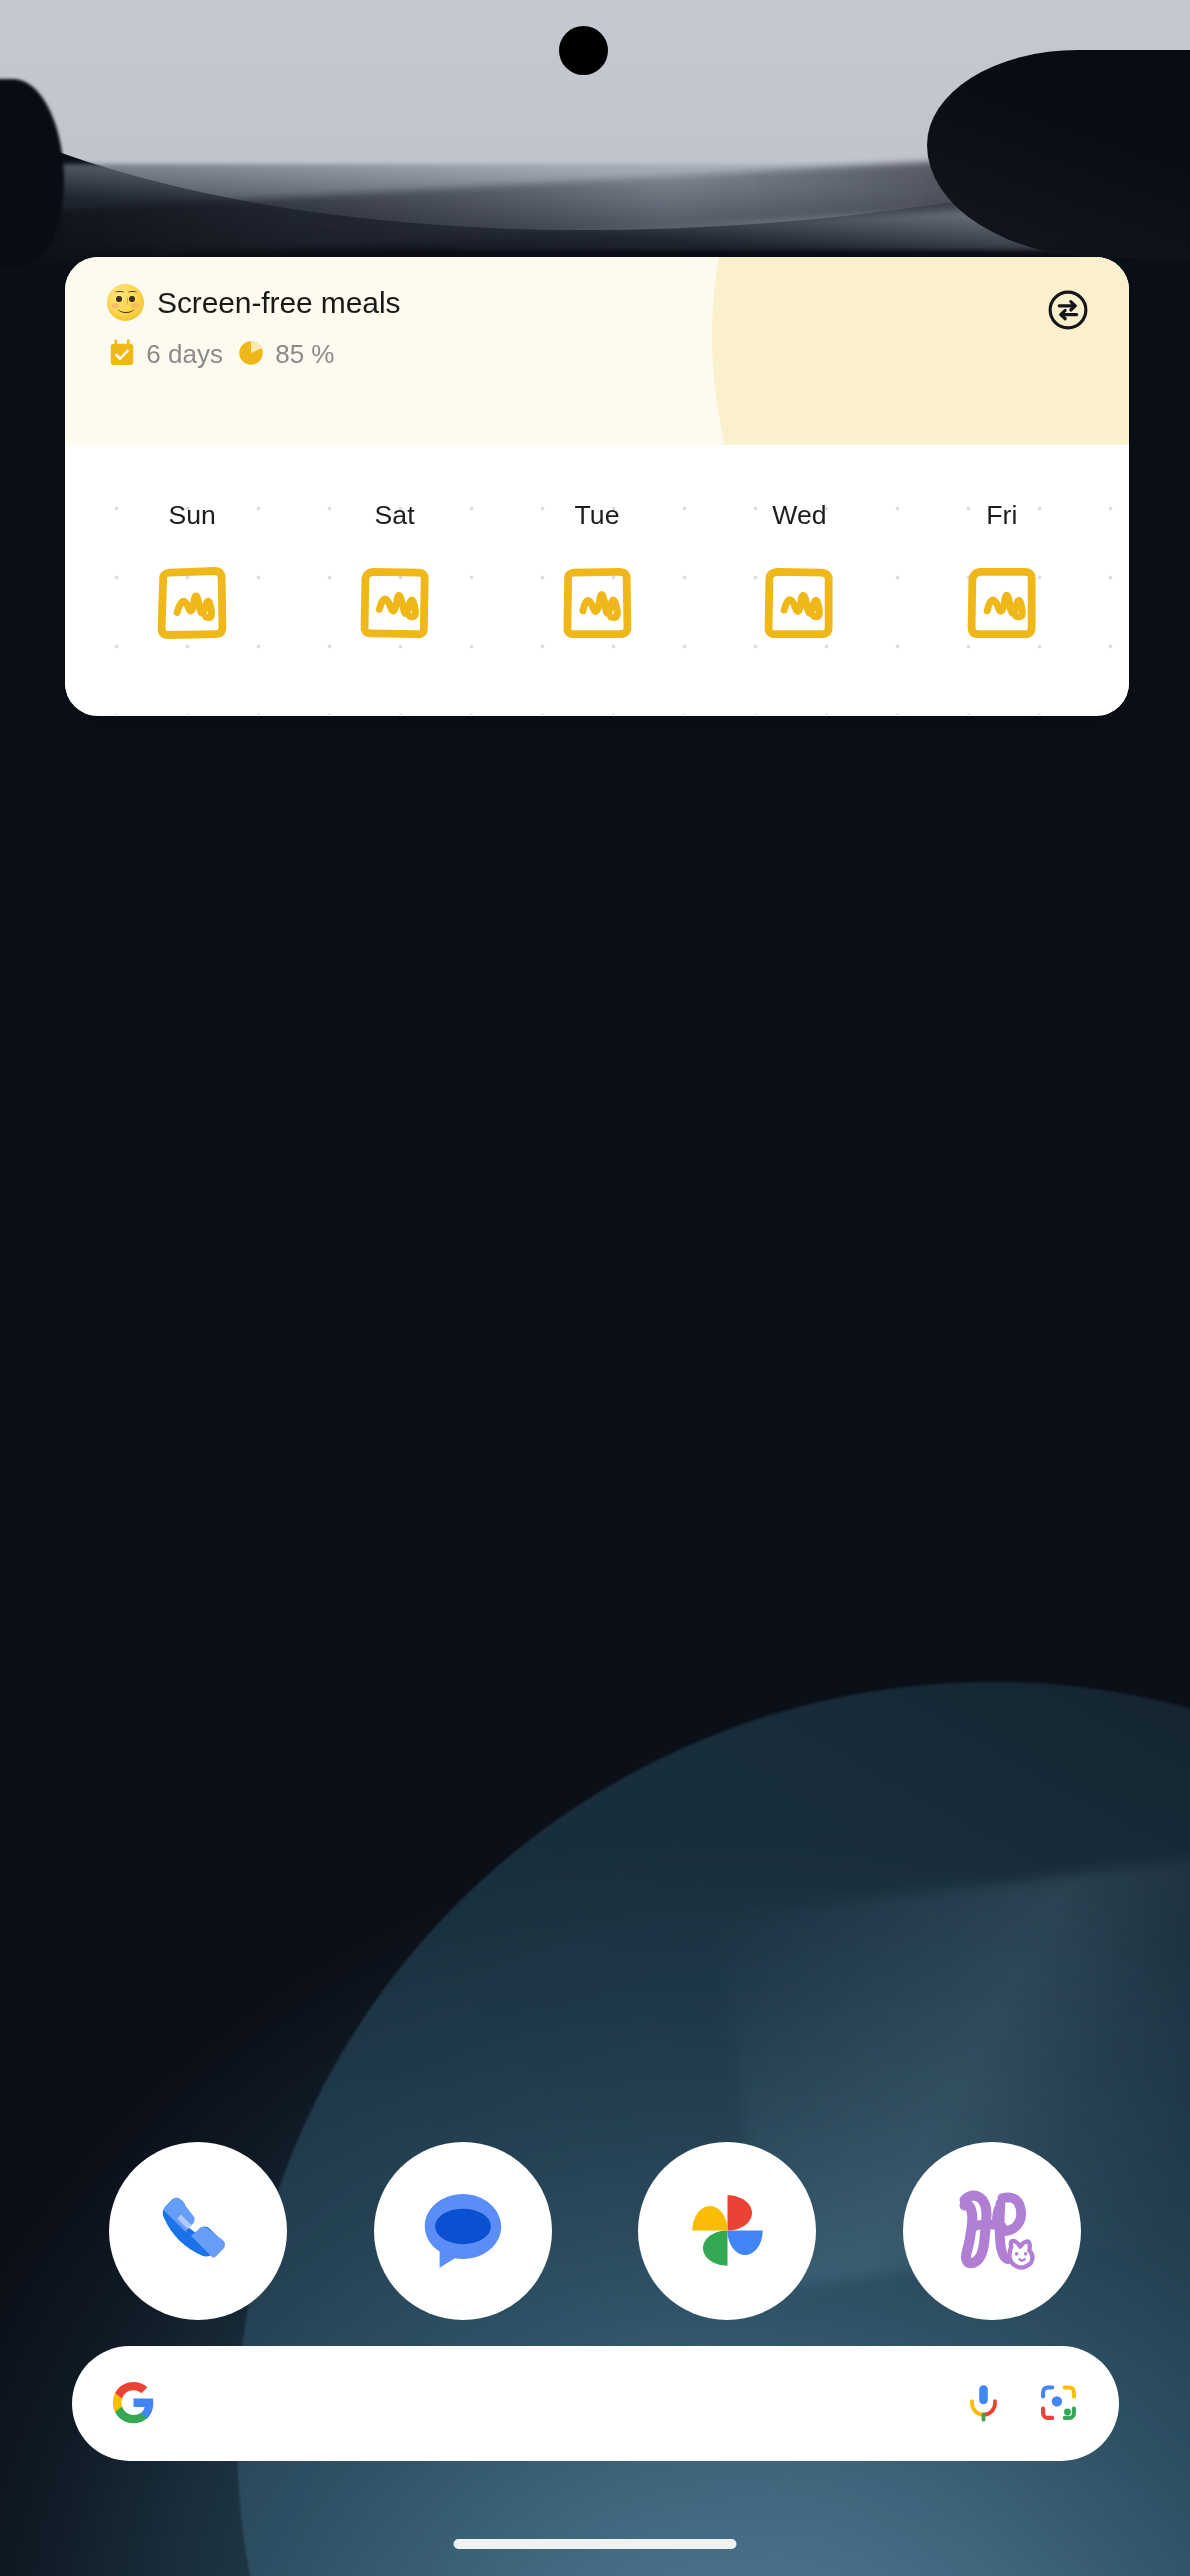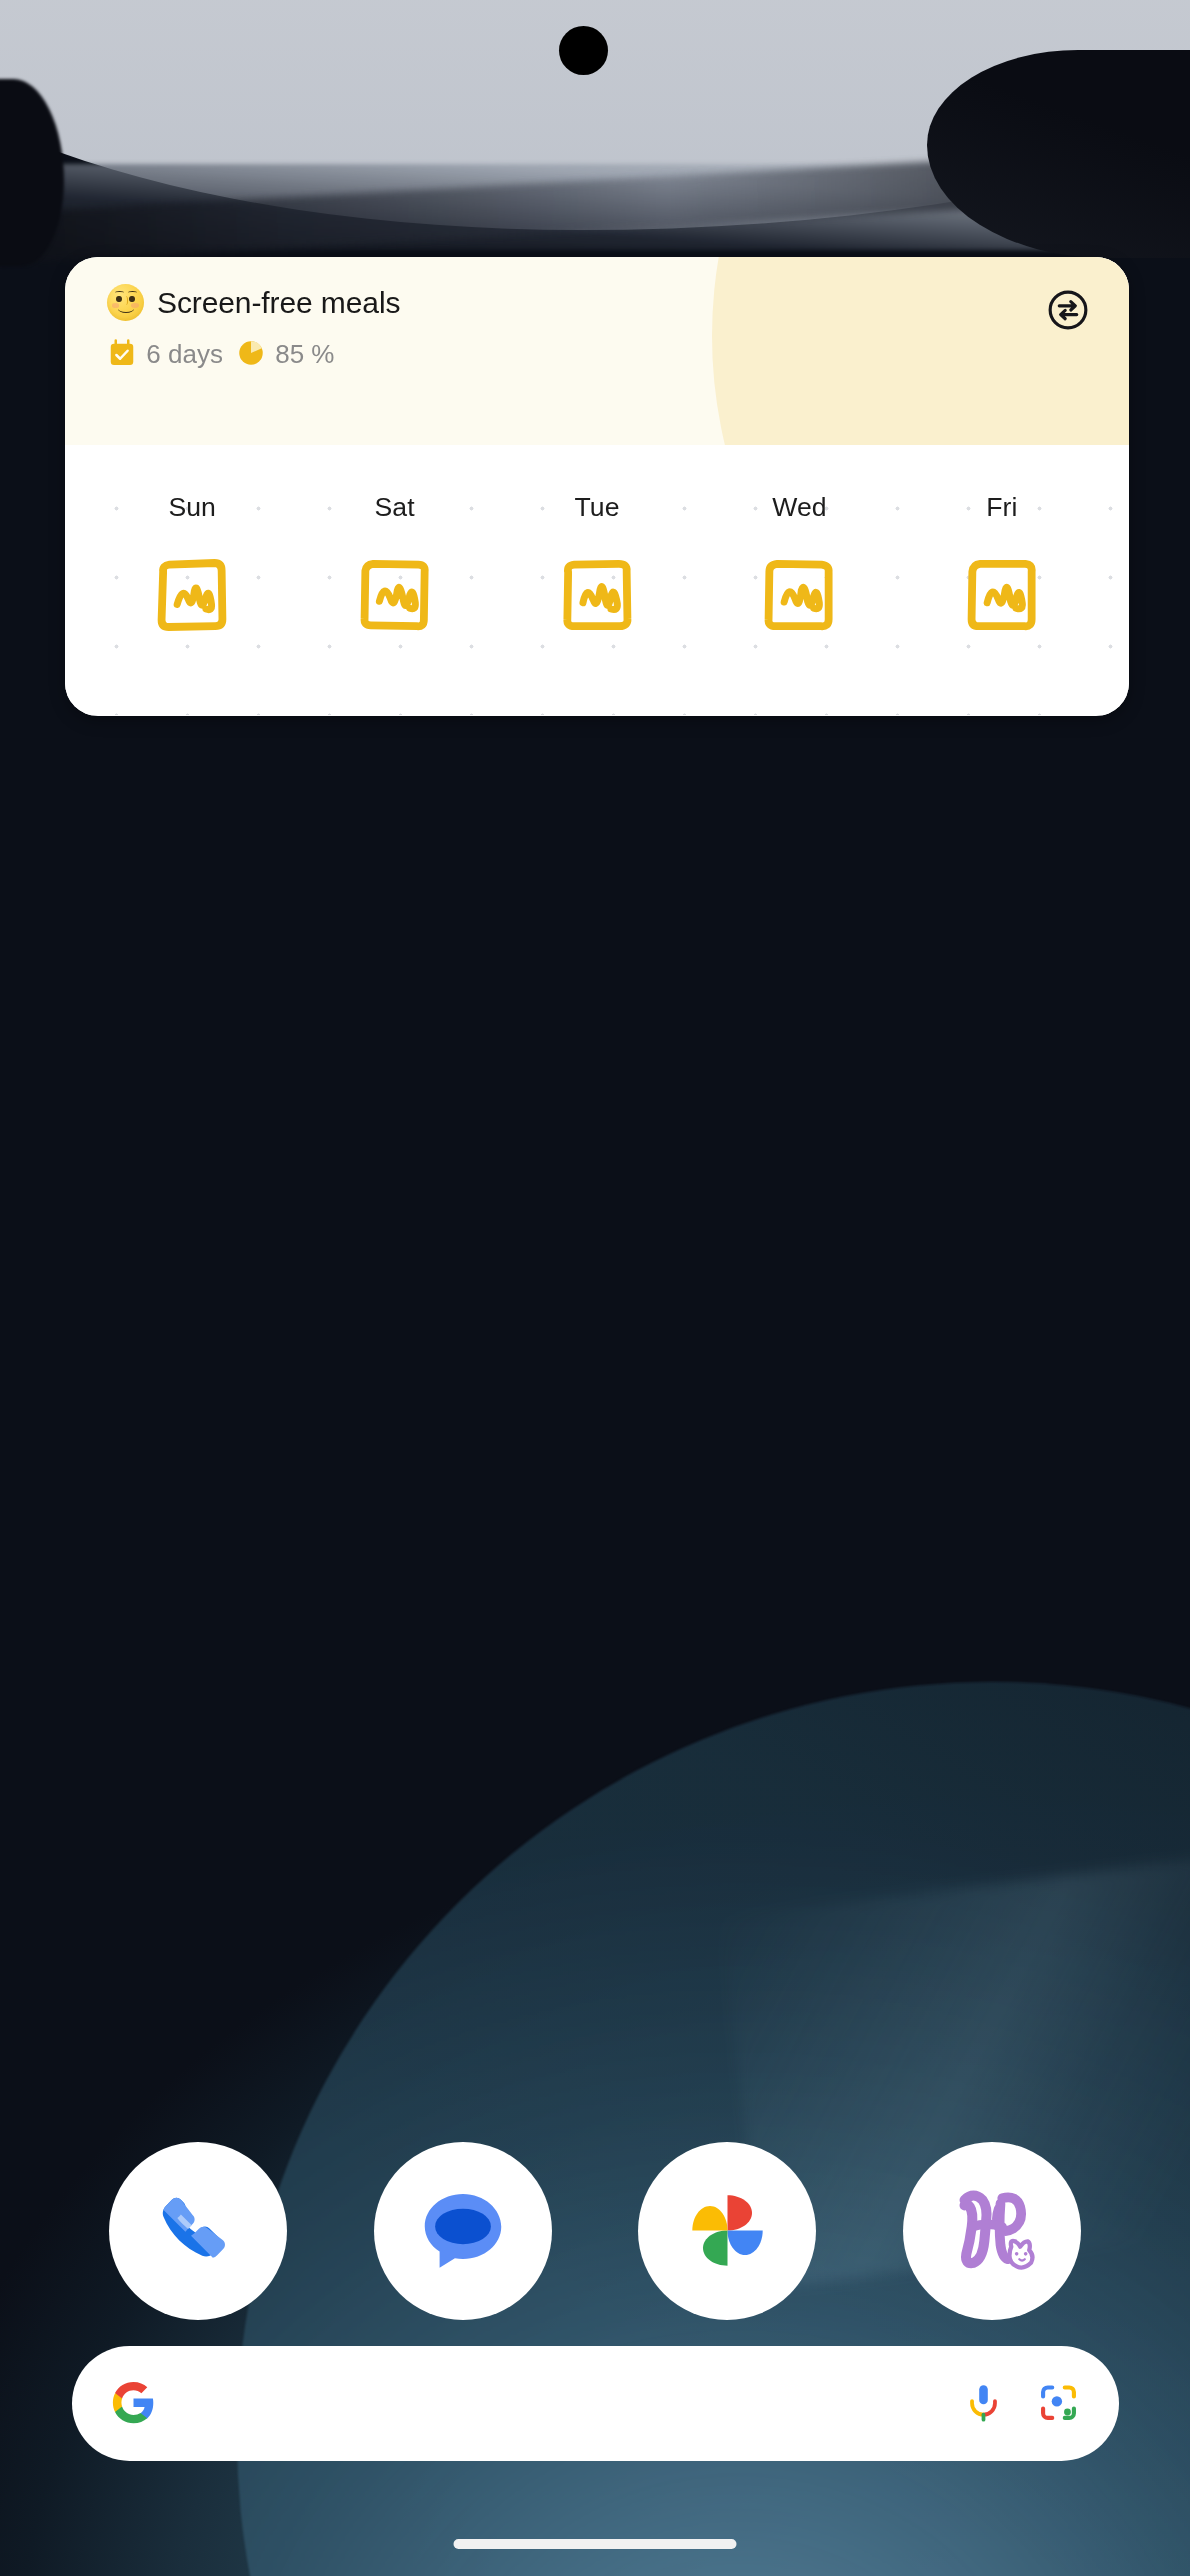--- a/index.html
+++ b/index.html
@@ -228,21 +228,21 @@
     position:absolute; inset:0;
     background-image:radial-gradient(circle, #d6d8dd 1.9px, rgba(255,255,255,0) 2.1px);
     background-size:71px 69px;
     background-position:16px 29px;
     opacity:0.85;
   }
   .days {
     position:relative; z-index:2;
     display:flex;
     height:100%;
-    padding:0 26px;
+    padding:8px 26px;
   }
   .day-col {
     flex:1;
     display:flex; flex-direction:column;
     align-items:center;
     padding-top:40px;
   }
   .day-label-wrap {
     position:relative;
     height:45px;

